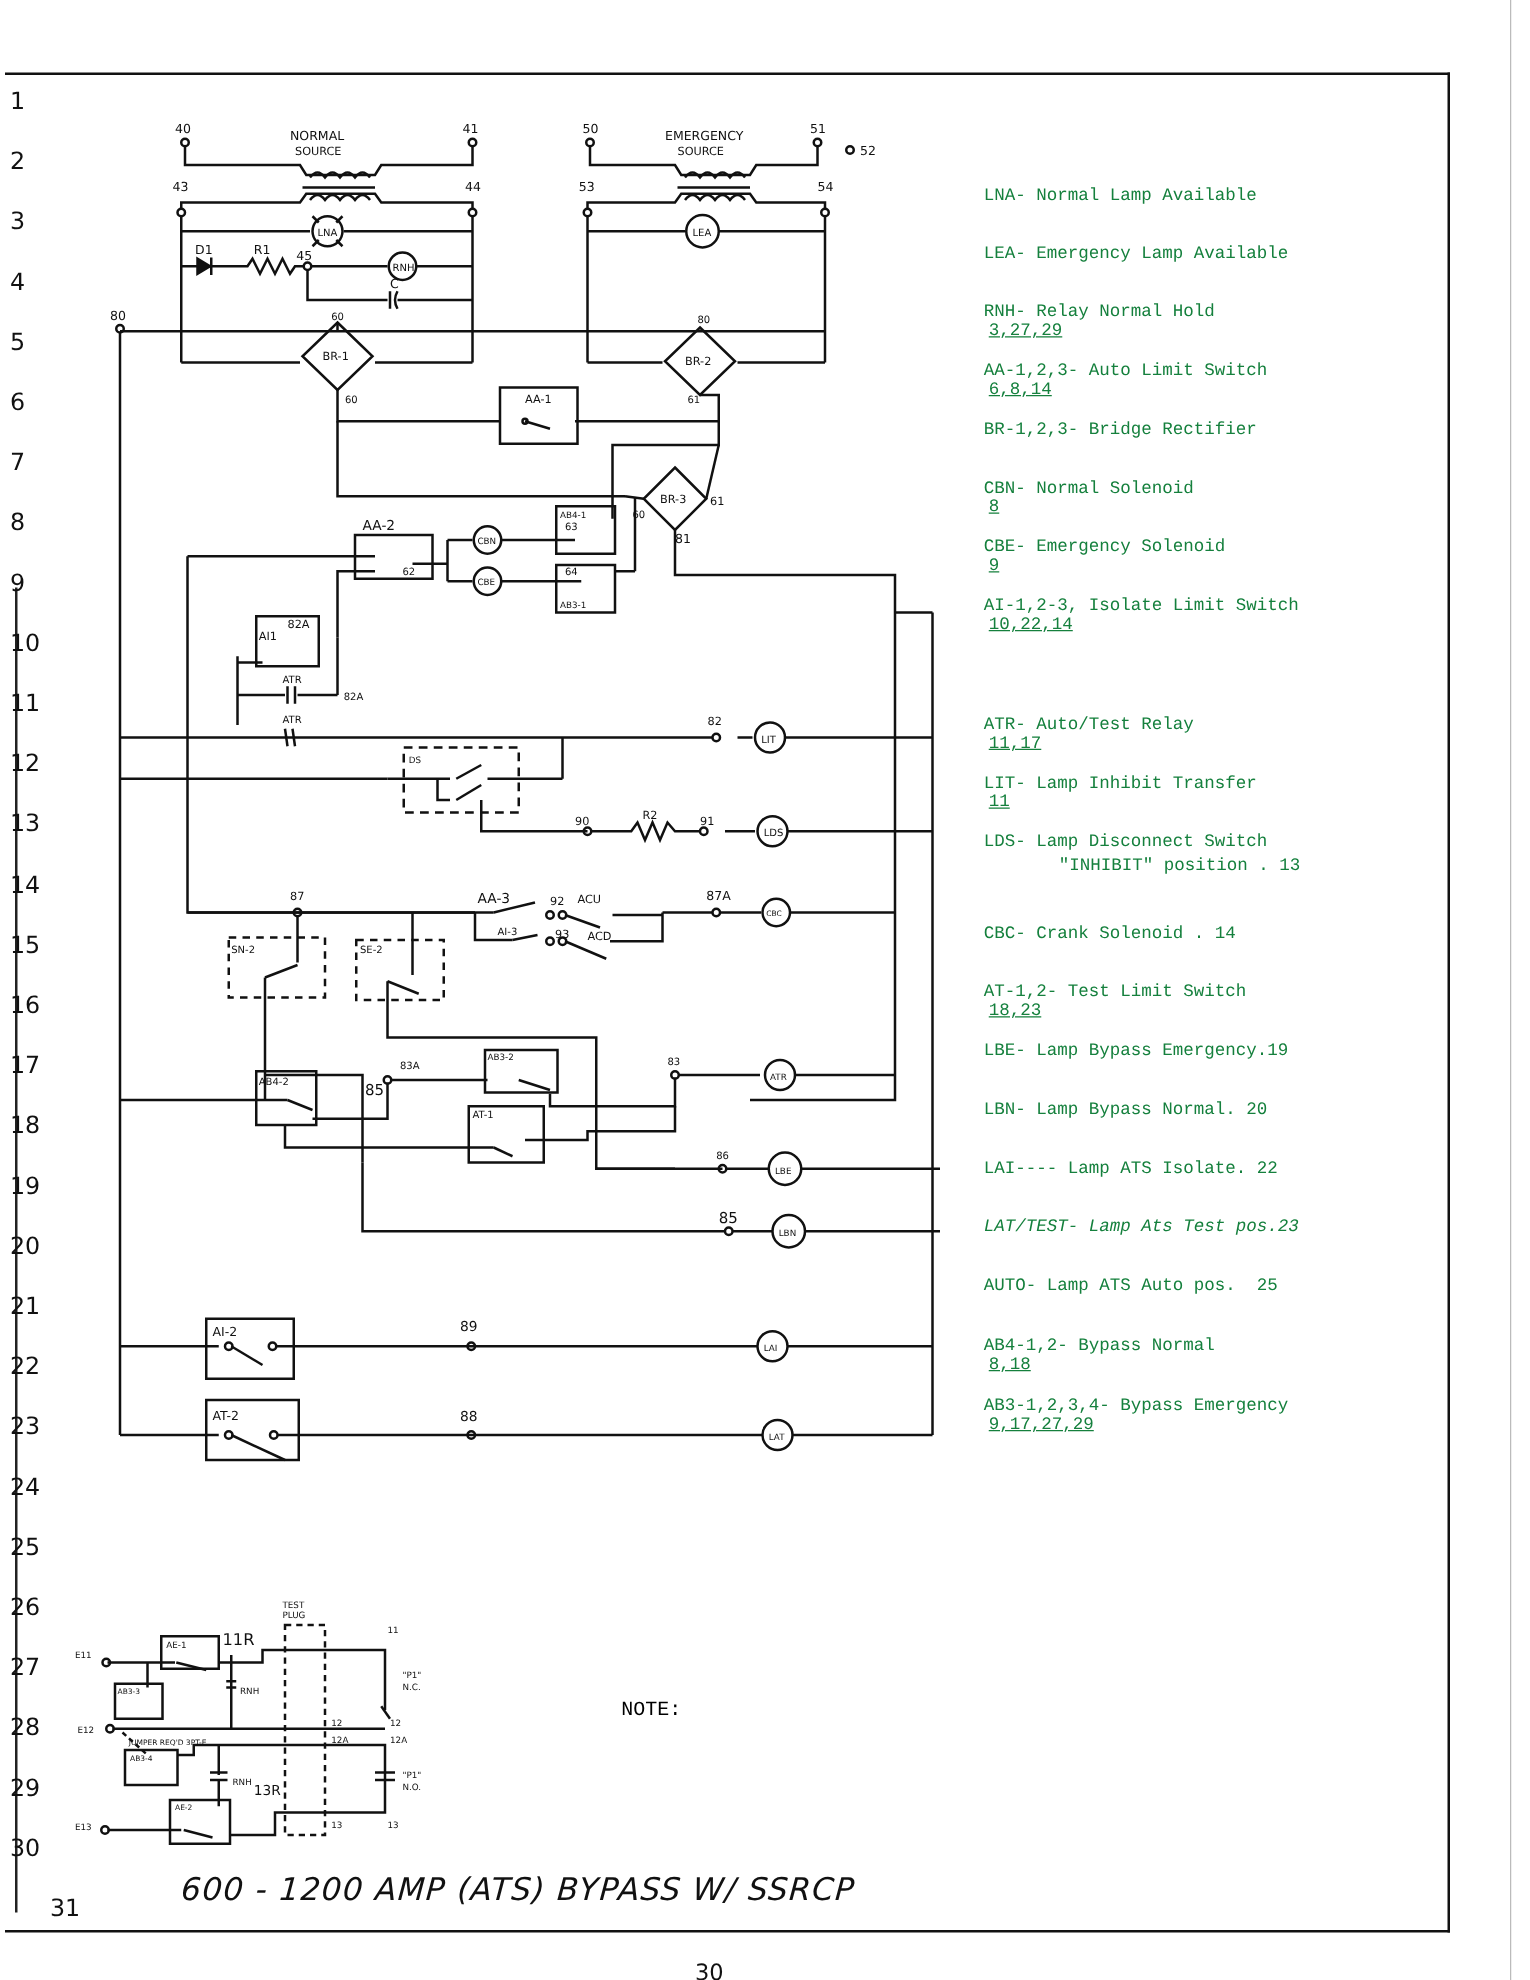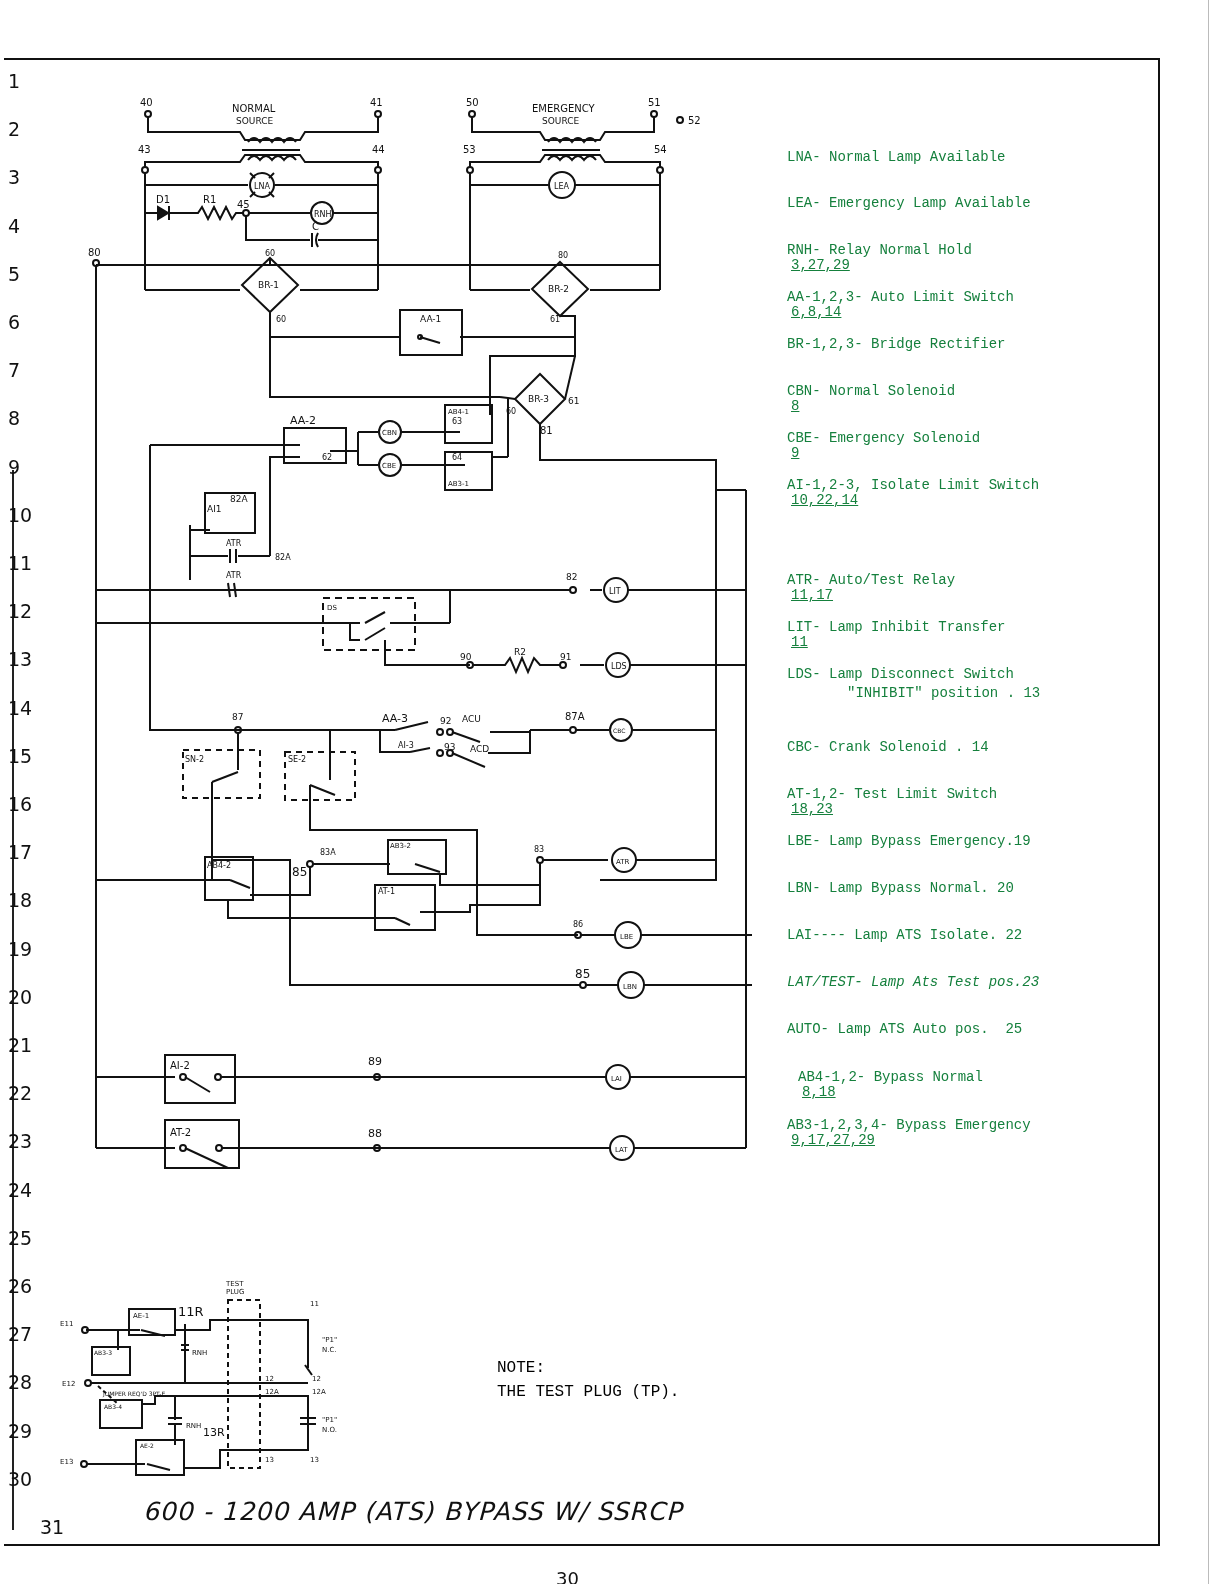--- a/index.html
+++ b/index.html
@@ -434,24 +434,23 @@
       <div class="legend" style="top: 573px;"><span>ATR-</span><span> </span><span>Auto/Test Relay</span><span class="refs">11,17</span></div>
       <div class="legend" style="top: 620px;"><span>LIT-</span><span> </span><span>Lamp Inhibit Transfer</span><span class="refs">11</span></div>
       <div class="legend" style="top: 667px;"><span>LDS-</span><span> </span><span>Lamp Disconnect Switch</span><span class="indent">"INHIBIT" position . 13</span></div>
       <div class="legend" style="top: 740px;"><span>CBC-</span><span> </span><span>Crank Solenoid . 14</span></div>
       <div class="legend" style="top: 787px;"><span>AT-1,2-</span><span> </span><span>Test Limit Switch</span><span class="refs">18,23</span></div>
       <div class="legend" style="top: 834px;"><span>LBE-</span><span> </span><span>Lamp Bypass Emergency.19</span></div>
       <div class="legend" style="top: 881px;"><span>LBN-</span><span> </span><span>Lamp Bypass Normal. 20</span></div>
       <div class="legend" style="top: 928px;"><span>LAI----</span><span> </span><span>Lamp ATS Isolate. 22</span></div>
       <div class="legend" style="top: 975px; font-style: italic;"><span>LAT/TEST-</span><span> </span><span>Lamp Ats Test pos.23</span></div>
       <div class="legend" style="top: 1022px;"><span>AUTO-</span><span> </span><span>Lamp ATS Auto pos.  25</span></div>
-      <div class="legend" style="top: 1070px; margin-left: 11px;"><span>AB4-1,2-</span><span> </span><span>Bypass Normal</span><span class="refs">8,18</span></div>
+      <div class="legend" style="top: 1070px;"><span>AB4-1,2-</span><span> </span><span>Bypass Normal</span><span class="refs">8,18</span></div>
       <div class="legend" style="top: 1118px;"><span>AB3-1,2,3,4-</span><span> </span><span>Bypass Emergency</span><span class="refs">9,17,27,29</span></div>
     </div>
 
   <div class="note">
     <div>NOTE:</div>
-    <div>THE TEST PLUG (TP).</div>
   </div>
 
   <div class="title">600 - 1200 AMP (ATS) BYPASS  W/ SSRCP</div>
   <div class="page-num">30</div>
 </div>
 
 </body></html>

